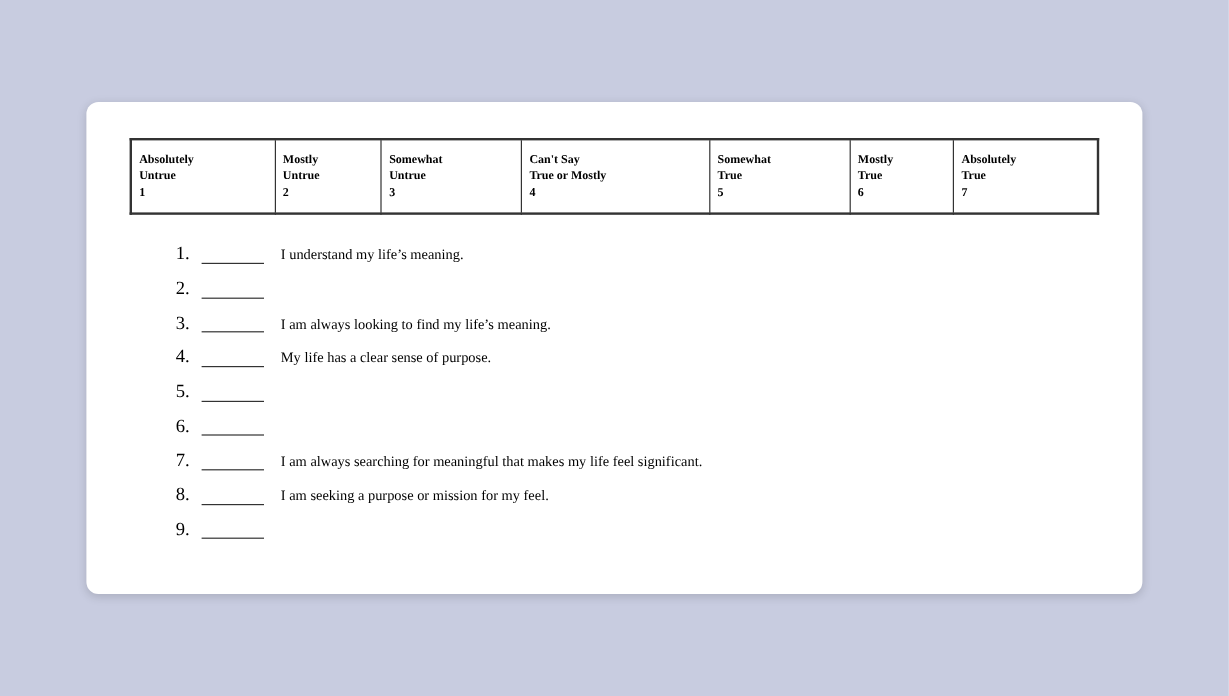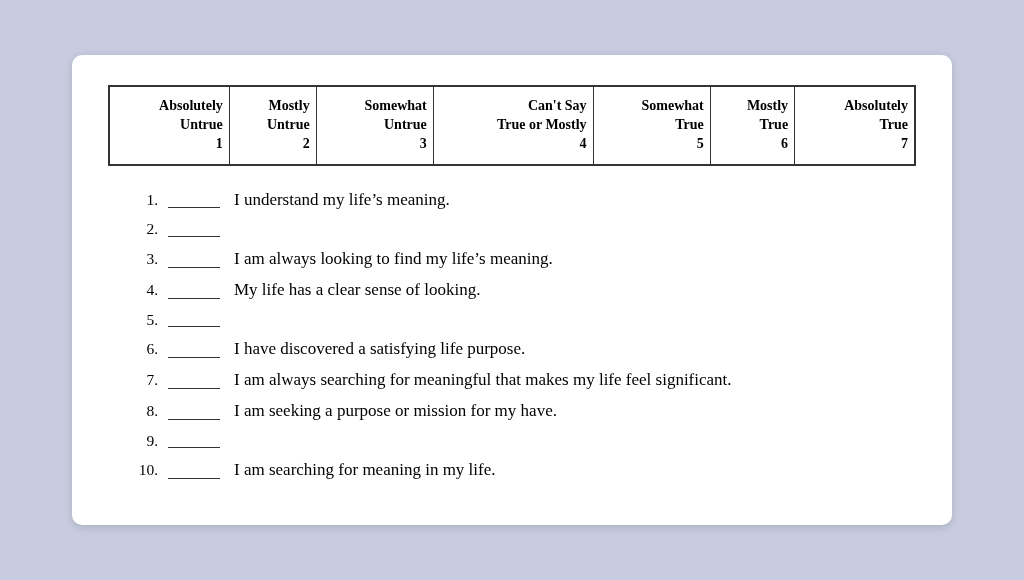--- a/index.html
+++ b/index.html
@@ -25,23 +25,23 @@
     .scale-table {
       width: 100%;
       border-collapse: collapse;
       border: 2px solid #333;
       margin-bottom: 22px;
     }
 
     .scale-table th {
       border: 1px solid #333;
       padding: 10px 6px;
-      text-align: right;
+      text-align: left;
       font-weight: bold;
-      font-size: 14px;
+      font-size: 10px;
       line-height: 1.35;
       vertical-align: top;
     }
 
     .items-section {
       padding-left: 20px;
     }
 
     .item-row {
       display: flex;
@@ -63,21 +63,21 @@
       border-bottom: 1.5px solid #333;
       margin-right: 14px;
       margin-left: 6px;
       height: 1px;
       align-self: flex-end;
       margin-bottom: 3px;
     }
 
     .item-text {
       flex: 1;
-      font-size: 17px;
+      font-size: 12px;
     }
   </style>
 </head>
 <body>
 
 <div class="card">
 
   <table class="scale-table">
     <thead>
       <tr id="scale-header-row">
@@ -103,45 +103,39 @@
         <span class="item-blank"></span>
       </div>
       <div class="item-row">
         <span class="item-number">3.</span>
         <span class="item-blank"></span>
         <span class="item-text">I am always looking to find my life’s meaning.</span>
       </div>
       <div class="item-row">
         <span class="item-number">4.</span>
         <span class="item-blank"></span>
-        <span class="item-text">My life has a clear sense of looking.</span>
+        <span class="item-text">My life has a clear sense of purpose.</span>
       </div>
       <div class="item-row">
         <span class="item-number">5.</span>
         <span class="item-blank"></span>
       </div>
       <div class="item-row">
         <span class="item-number">6.</span>
         <span class="item-blank"></span>
-        <span class="item-text">I have discovered a satisfying life purpose.</span>
       </div>
       <div class="item-row">
         <span class="item-number">7.</span>
         <span class="item-blank"></span>
         <span class="item-text">I am always searching for meaningful that makes my life feel significant.</span>
       </div>
       <div class="item-row">
         <span class="item-number">8.</span>
         <span class="item-blank"></span>
-        <span class="item-text">I am seeking a purpose or mission for my have.</span>
+        <span class="item-text">I am seeking a purpose or mission for my feel.</span>
       </div>
       <div class="item-row">
         <span class="item-number">9.</span>
         <span class="item-blank"></span>
-      </div>
-      <div class="item-row">
-        <span class="item-number">10.</span>
-        <span class="item-blank"></span>
-        <span class="item-text">I am searching for meaning in my life.</span>
       </div>
     </div>
 
 </div>
 
 </body></html>

